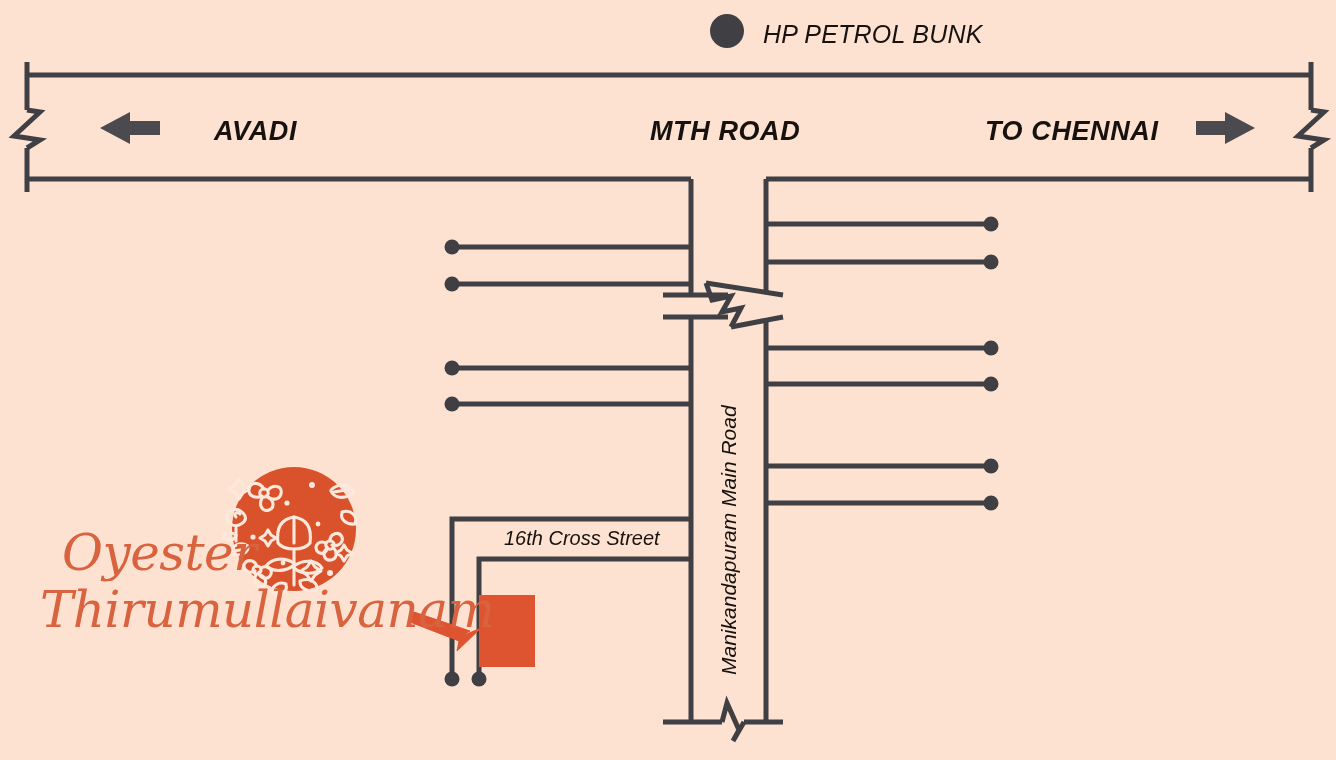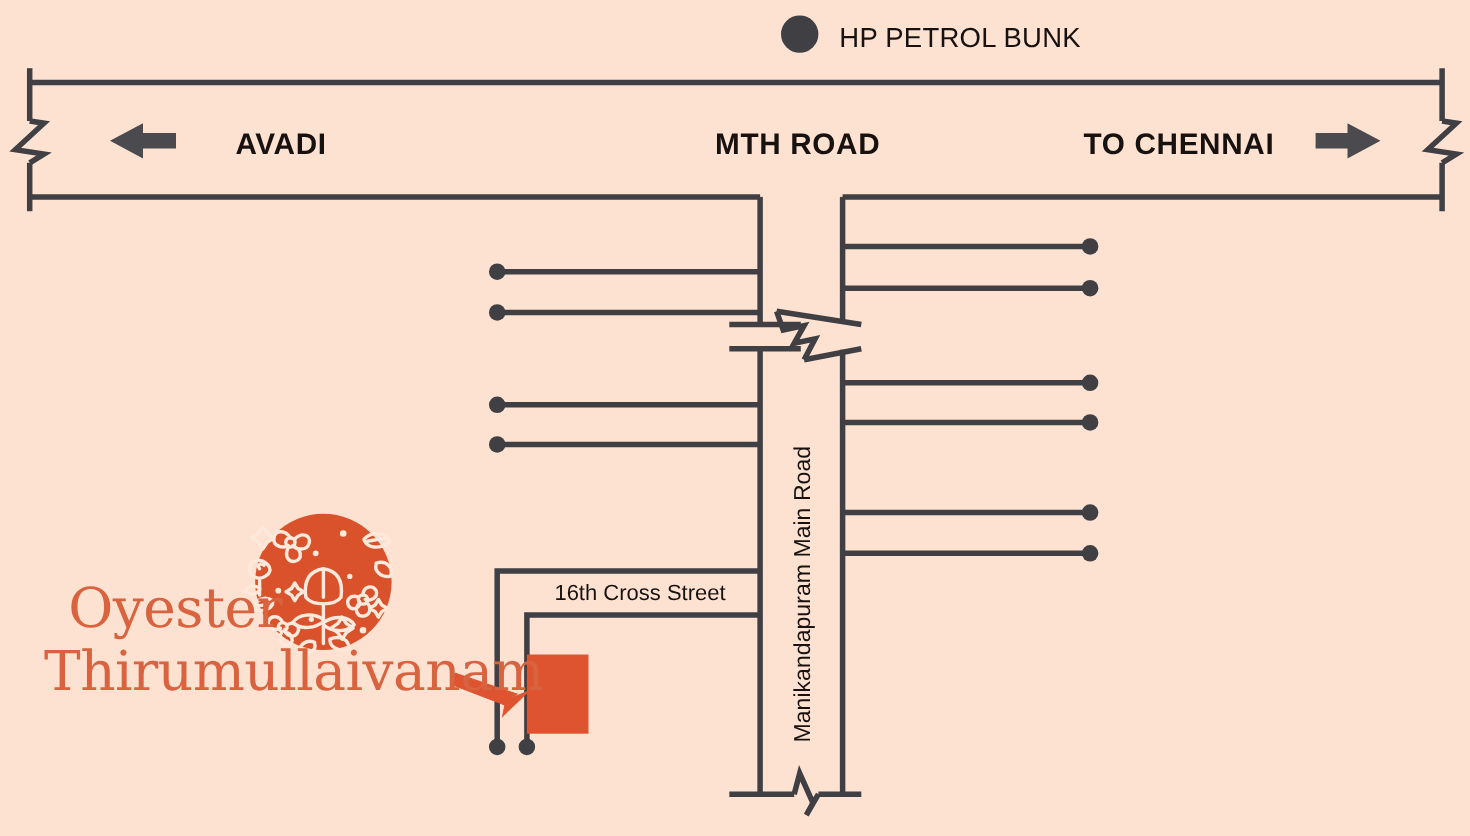--- a/index.html
+++ b/index.html
@@ -13,20 +13,21 @@
     font-family: "Liberation Sans", sans-serif;
     overflow: hidden;
     position: relative;
   }
   #map-root {
     position: absolute;
     left: 0;
     top: 0;
     width: 1336px;
     height: 760px;
+    font-style: italic;
   }
   svg.map-svg {
     position: absolute;
     left: 0;
     top: 0;
     width: 1336px;
     height: 760px;
     display: block;
   }
   .road-line {

